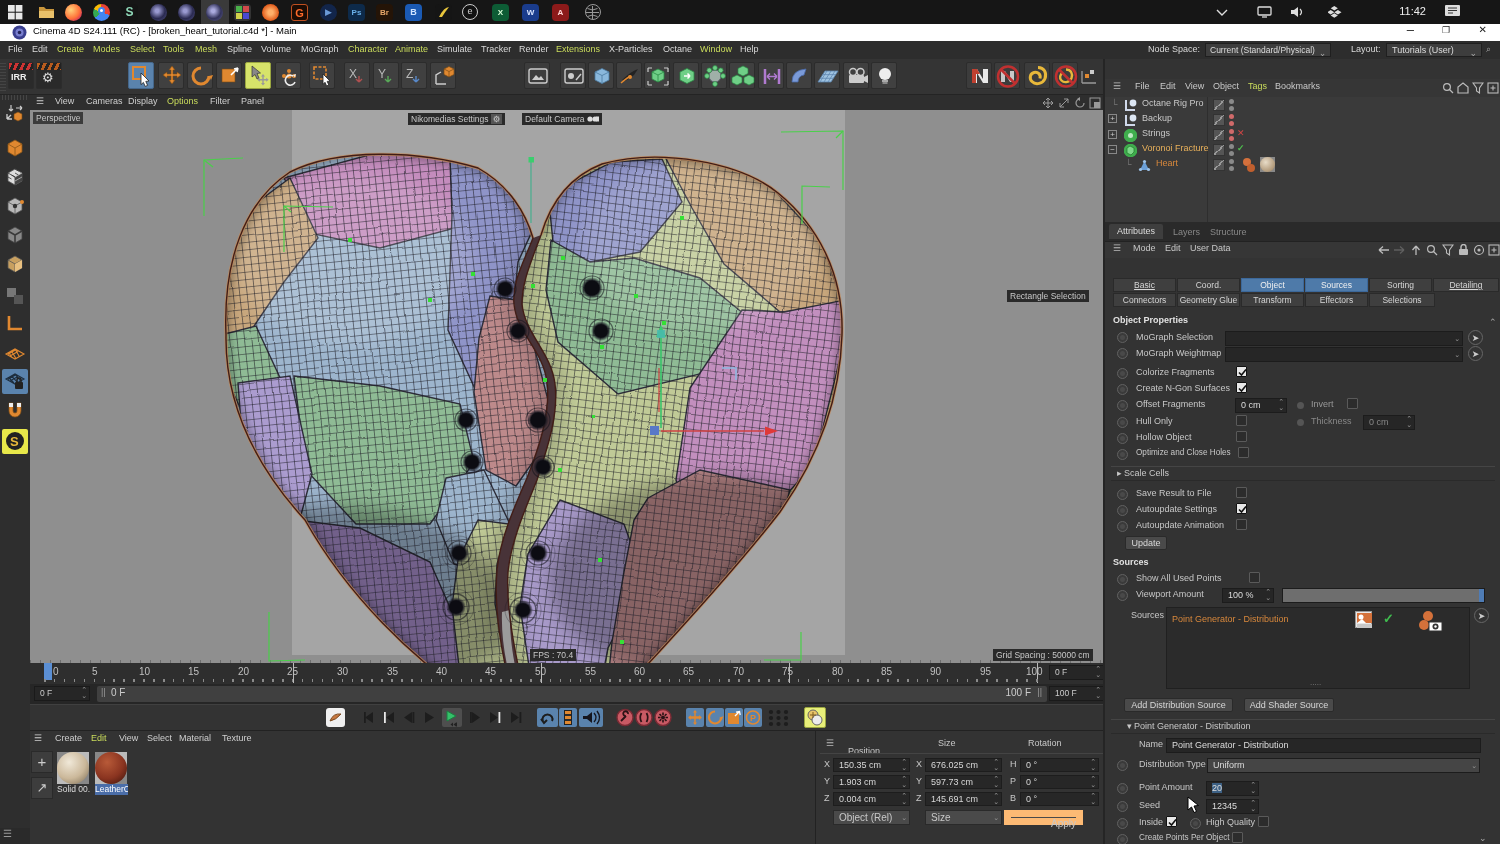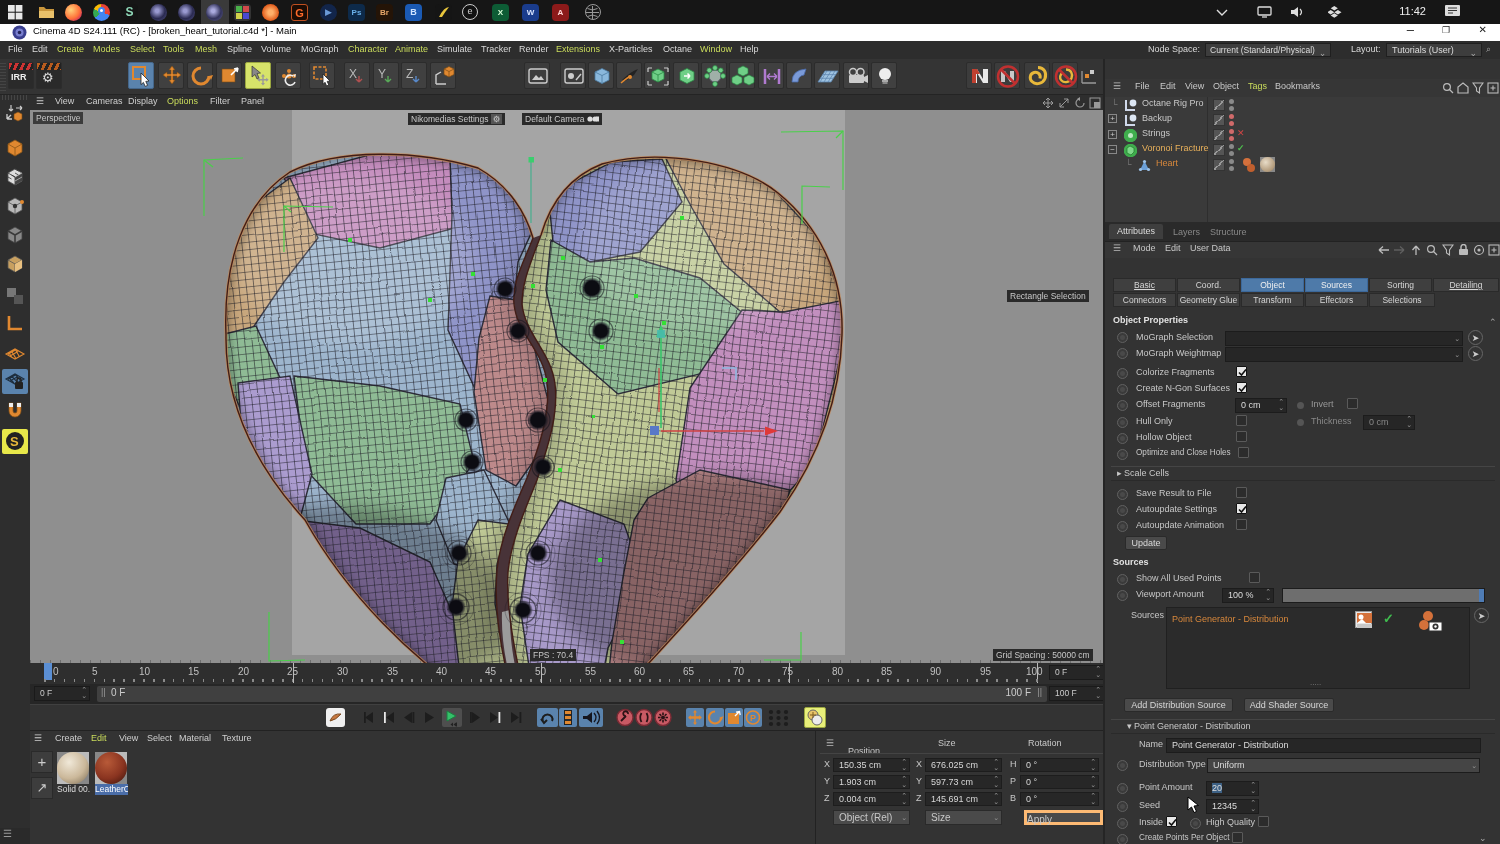--- a/index.html
+++ b/index.html
@@ -843,21 +843,21 @@
 
   <span class="abs" style="left:8px;top:62px;">Z</span>
   <div class="cfield" style="left:17px;top:61px;width:77px;">0.004 cm<span class="spin">⌃<br>⌄</span></div>
   <span class="abs" style="left:100px;top:62px;">Z</span>
   <div class="cfield" style="left:109px;top:61px;width:77px;">145.691 cm<span class="spin">⌃<br>⌄</span></div>
   <span class="abs" style="left:194px;top:62px;">B</span>
   <div class="cfield" style="left:204px;top:61px;width:79px;">0 °<span class="spin">⌃<br>⌄</span></div>
 
   <div class="abs" style="left:17px;top:79px;width:77px;height:15px;background:#4a4a4a;border:1px solid #2a2a2a;font-size:10px;line-height:14px;padding-left:5px;">Object (Rel)<span class="spin" style="top:4px">⌄</span></div>
   <div class="abs" style="left:109px;top:79px;width:77px;height:15px;background:#4a4a4a;border:1px solid #2a2a2a;font-size:10px;line-height:14px;padding-left:5px;">Size<span class="spin" style="top:4px">⌄</span></div>
-  <div class="abs" style="left:208px;top:79px;width:79px;height:15px;background:#4a4a4a;border:3px solid #fdba74;font-size:10px;line-height:14px;text-align:left;">Apply</div>
+  <div class="abs" style="left:188px;top:79px;width:79px;height:15px;background:#4a4a4a;border:7px solid #fdba74;font-size:10px;line-height:14px;text-align:right;">Apply</div>
 </div>
 
 <div id="rightpanel">
 
 
   <div class="abs" style="left:0;top:20px;width:100%;height:18px;background:#363636;">
     <span class="abs" style="left:8px;top:2px;color:#bbb">☰</span>
     <span class="abs" style="left:30px;top:2px;">File</span>
     <span class="abs" style="left:55px;top:2px;">Edit</span>
     <span class="abs" style="left:80px;top:2px;">View</span>

